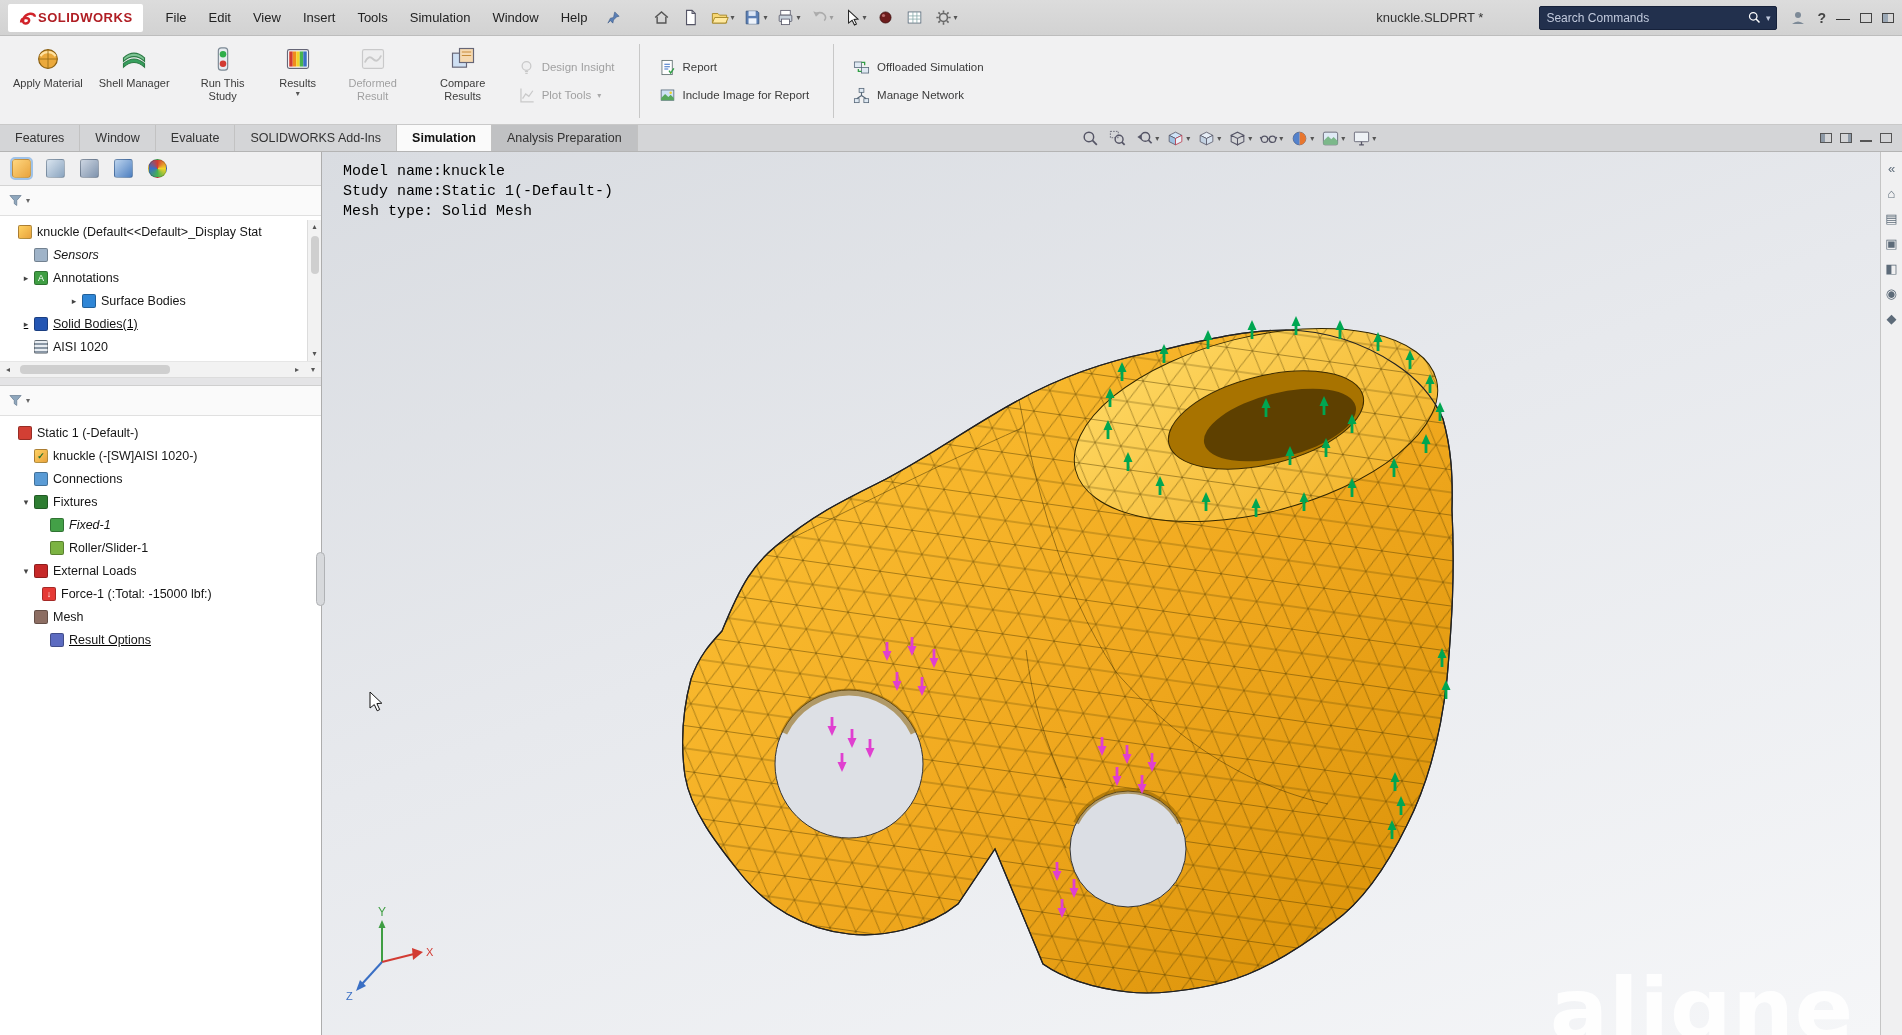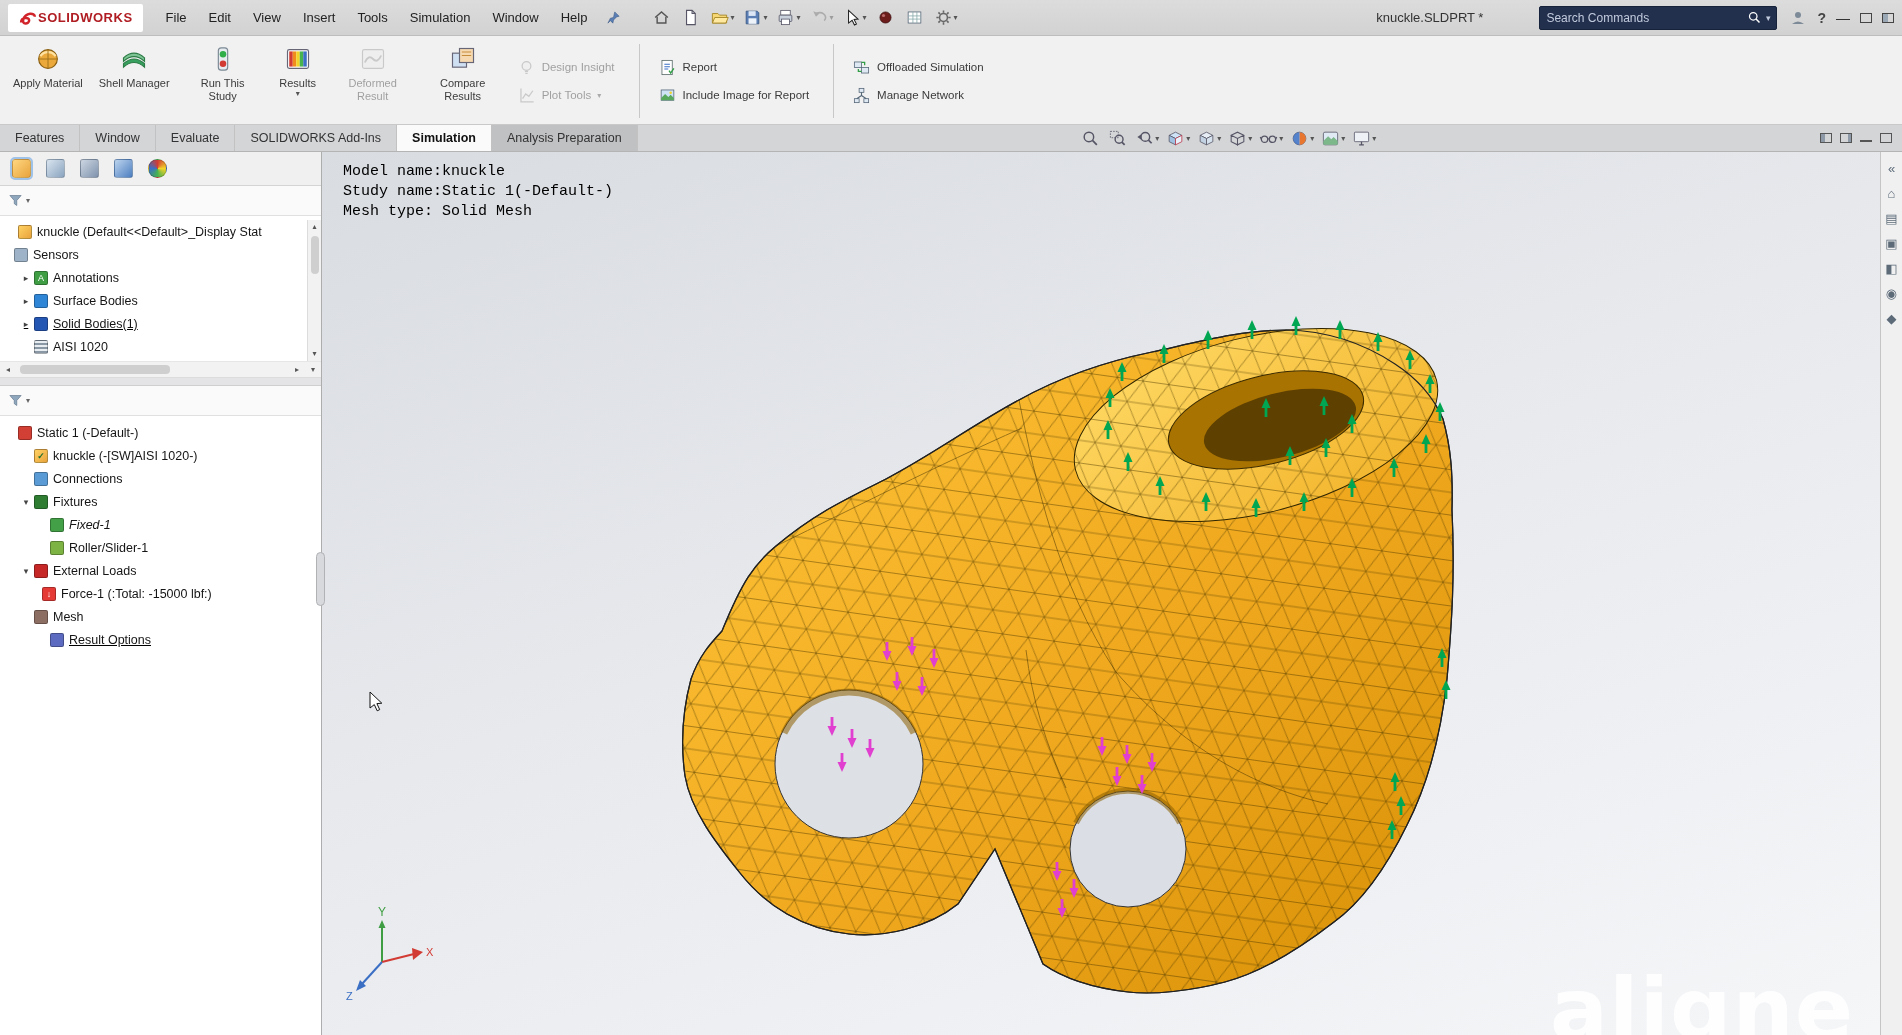--- a/index.html
+++ b/index.html
@@ -630,33 +630,33 @@
       </div>
       <div class="tree1-wrap">
         <div class="tree-rows">
 
             <div class="trow" style="padding-left: 4px;">
               <span class="exp none"></span>
               <span class="ticon i-part"></span>
               <span class="tlabel">knuckle (Default&lt;&lt;Default&gt;_Display Stat</span>
             </div>
 
-            <div class="trow" style="">
+            <div class="trow" style="padding-left: 20px; font-style: italic;">
               <span class="exp none"></span>
               <span class="ticon i-sensors"></span>
               <span class="tlabel">Sensors</span>
             </div>
 
             <div class="trow" style="padding-left: 20px;">
               <span class="exp collapsed"></span>
               <span class="ticon i-annotations"></span>
               <span class="tlabel">Annotations</span>
             </div>
 
-            <div class="trow" style="padding-left: 20px;">
+            <div class="trow" style="padding-left: 20px; margin-left: 48px;">
               <span class="exp collapsed"></span>
               <span class="ticon i-surface"></span>
               <span class="tlabel">Surface Bodies</span>
             </div>
 
             <div class="trow" style="padding-left: 20px; text-decoration: underline;">
               <span class="exp collapsed"></span>
               <span class="ticon i-solid"></span>
               <span class="tlabel">Solid Bodies(1)</span>
             </div>

